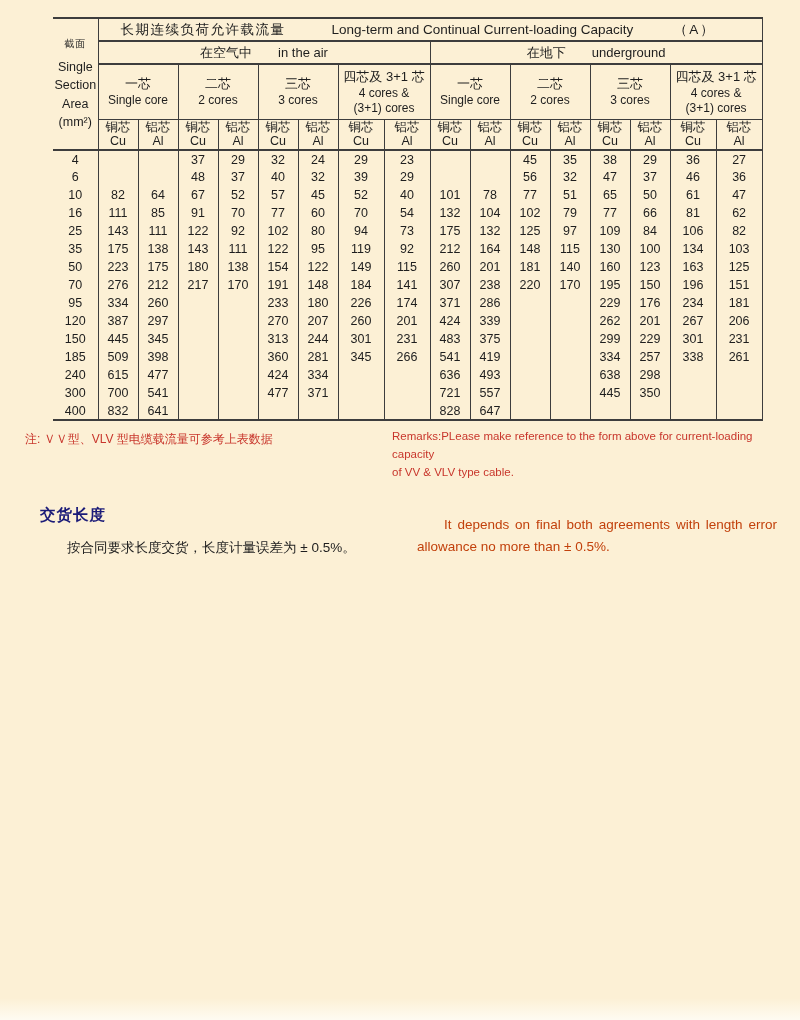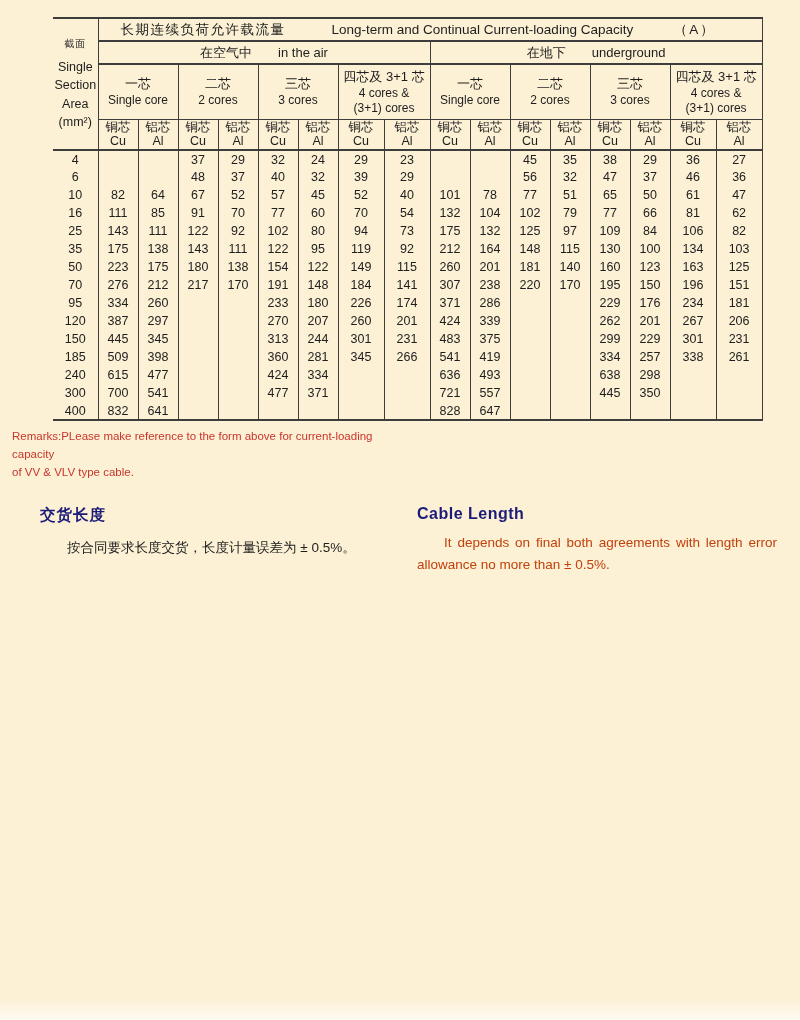--- a/index.html
+++ b/index.html
@@ -45,21 +45,21 @@
   .grp-en { font-size:12px; line-height:1.25; }
 
   .cond { border-left:1px solid #3d3d3d; border-bottom:2px solid #3d3d3d; height:30px; font-size:12.5px; line-height:1.18; }
 
   tbody td { border-left:1px solid #3d3d3d; height:18px; font-size:12.5px; }
   tbody td.size-cell { border-left:none; }
 
   
   .notes-row { display:flex; margin-top:7px; }
   .note-cn  { width:392px; padding:3px 0 0 25px; font-size:12px; color:#c8362c; }
-  .note-en  { width:366px; margin-left:12px; font-size:11.5px; line-height:1.55; color:#c8362c; }
+  .note-en  { width:366px; margin-left:0; font-size:11.5px; line-height:1.55; color:#c8362c; }
 
   
   .len-row { display:flex; margin-top:24px; }
   .len-left  { width:417px; padding-left:40px; }
   .len-right { width:360px; }
   .h-cn { font-size:15.5px; font-weight:bold; color:#1b1b78; letter-spacing:1px; }
   .b-cn { margin-top:13px; padding-left:27px; font-size:13.5px; color:#1e1e1e; }
   .h-en { font-size:16px; font-weight:bold; color:#1b1b78; letter-spacing:0.5px; }
   .b-en { margin-top:9px; font-size:13.5px; color:#c2410c; line-height:1.6; }
   .b-en-l1 { padding-left:27px; text-align:justify; text-align-last:justify; }
@@ -506,33 +506,33 @@
           <td class="val-cell"></td>
           <td class="val-cell"></td>
           <td class="val-cell"></td>
           <td class="val-cell"></td>
           <td class="val-cell"></td>
         </tr>
       </tbody>
   </table>
 
   <div class="notes-row">
+    <div class="note-cn">注: ＶＶ型、VLV 型电缆载流量可参考上表数据</div>
     <div class="note-en">
       <div>Remarks:PLease make reference to the form above for current-loading capacity</div>
       <div>of VV &amp; VLV type cable.</div>
     </div>
   </div>
 
   <div class="len-row">
     <div class="len-left">
       <div class="h-cn">交货长度</div>
       <div class="b-cn">按合同要求长度交货，长度计量误差为 ± 0.5%。</div>
     </div>
     <div class="len-right">
-      <div class="h-en">Cable Length</div>
       <div class="b-en">
         <div class="b-en-l1">It depends on final both agreements with length error</div>
         <div>allowance no more than ± 0.5%.</div>
       </div>
     </div>
   </div>
 
 </div>
 
 </body></html>

